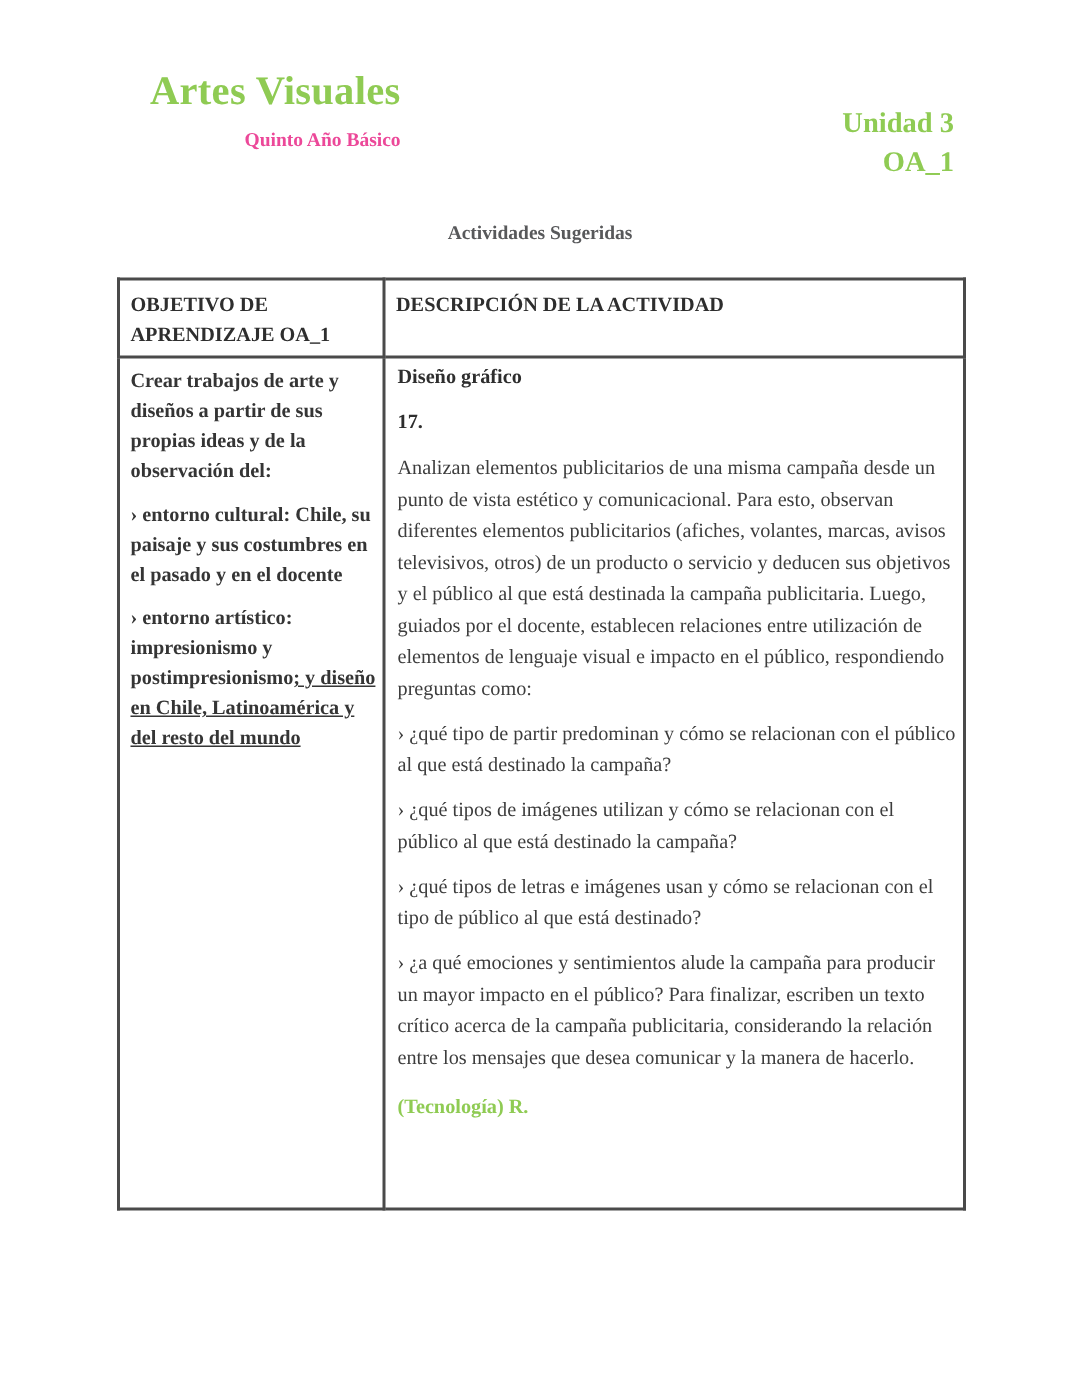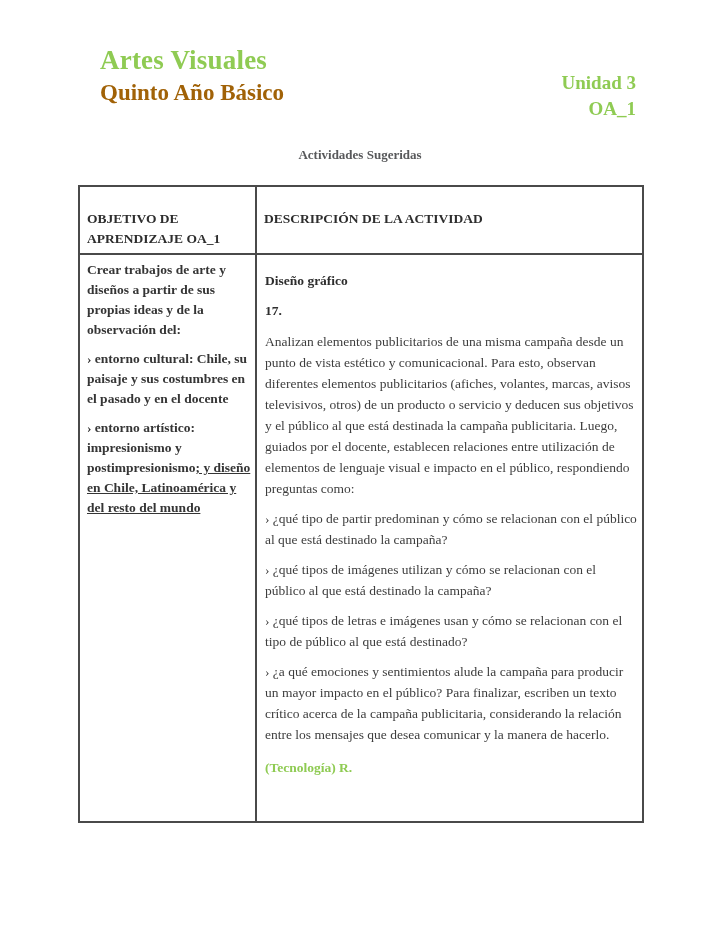--- a/index.html
+++ b/index.html
@@ -19,22 +19,22 @@
     color:var(--text);
     overflow:hidden;
   }
   
   .doc-header{position:absolute;top:46px;left:100px;}
   .doc-title{
     font-size:27px;font-weight:bold;color:var(--green);
     line-height:28px;letter-spacing:0.2px;
   }
   .doc-subtitle{
-    font-size:23px;font-weight:bold;color:#a16207;
-    line-height:20px;margin-top:9px;
+    font-size:13px;font-weight:bold;color:#ec4899;
+    line-height:20px;margin-top:9px;text-align:right;
   }
   .doc-meta{
     position:absolute;top:52px;right:84px;
     text-align:right;
     font-size:19px;font-weight:bold;color:var(--green);
     line-height:26px;
     margin-top:18px;
   }
   
   .section-title{
@@ -51,32 +51,32 @@
   }
   .activity-table col.c1{width:177px;}
   .activity-table col.c2{width:387px;}
   .activity-table th,.activity-table td{
     border:2px solid var(--border);
     vertical-align:top;
     text-align:left;
   }
   .activity-table th{
     font-size:13.5px;line-height:20px;color:#2e2e2e;
-    padding:22px 6px 4px 7px;
+    padding:6px 6px 4px 7px;
     height:49px;
   }
   .activity-table th.desc-head{text-align:left;}
   .activity-table tr.body-row{height:568px;}
   td.objective-cell{
     font-weight:bold;color:#353535;
     padding:5px 4px 0 7px;
     line-height:20px;
   }
   td.activity-cell{
-    padding:15px 5px 0 8px;
+    padding:1px 5px 0 8px;
     line-height:21px;
   }
   .objective-cell p{margin:0 0 9px 0;}
   .activity-cell p{margin:0 0 9px 0;}
   .activity-cell .category{font-weight:bold;color:#2e2e2e;margin-bottom:9px;}
   .activity-cell .number{font-weight:bold;color:#2e2e2e;margin-bottom:10px;}
   .activity-cell .tech-tag{color:var(--green);font-weight:bold;margin-top:12px;}
   .underlined{text-decoration:underline;}
 </style>
 </head>

